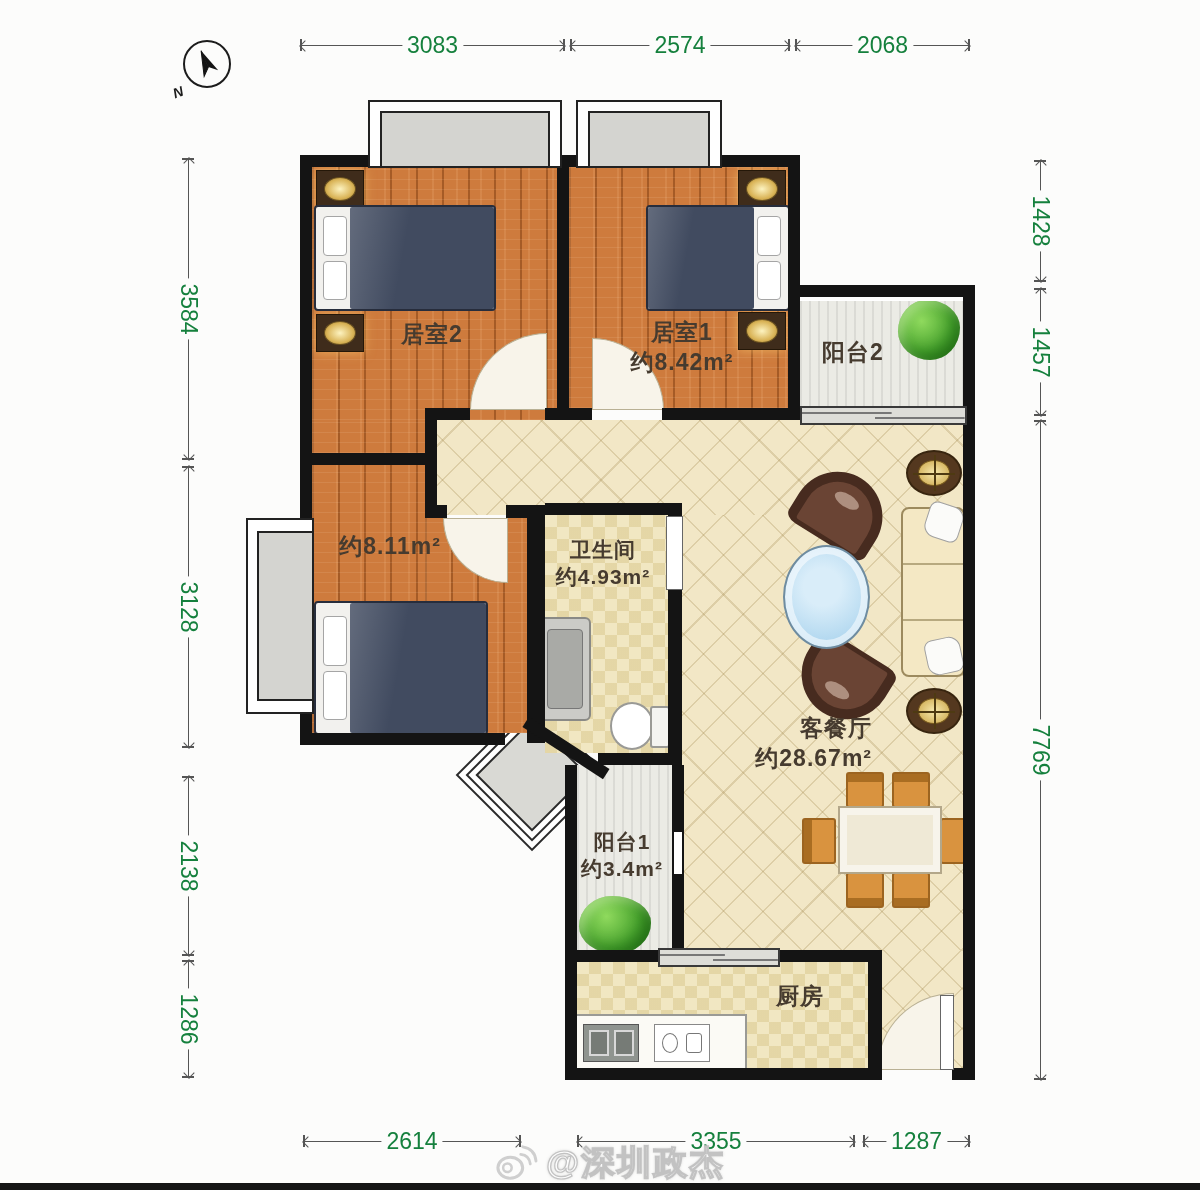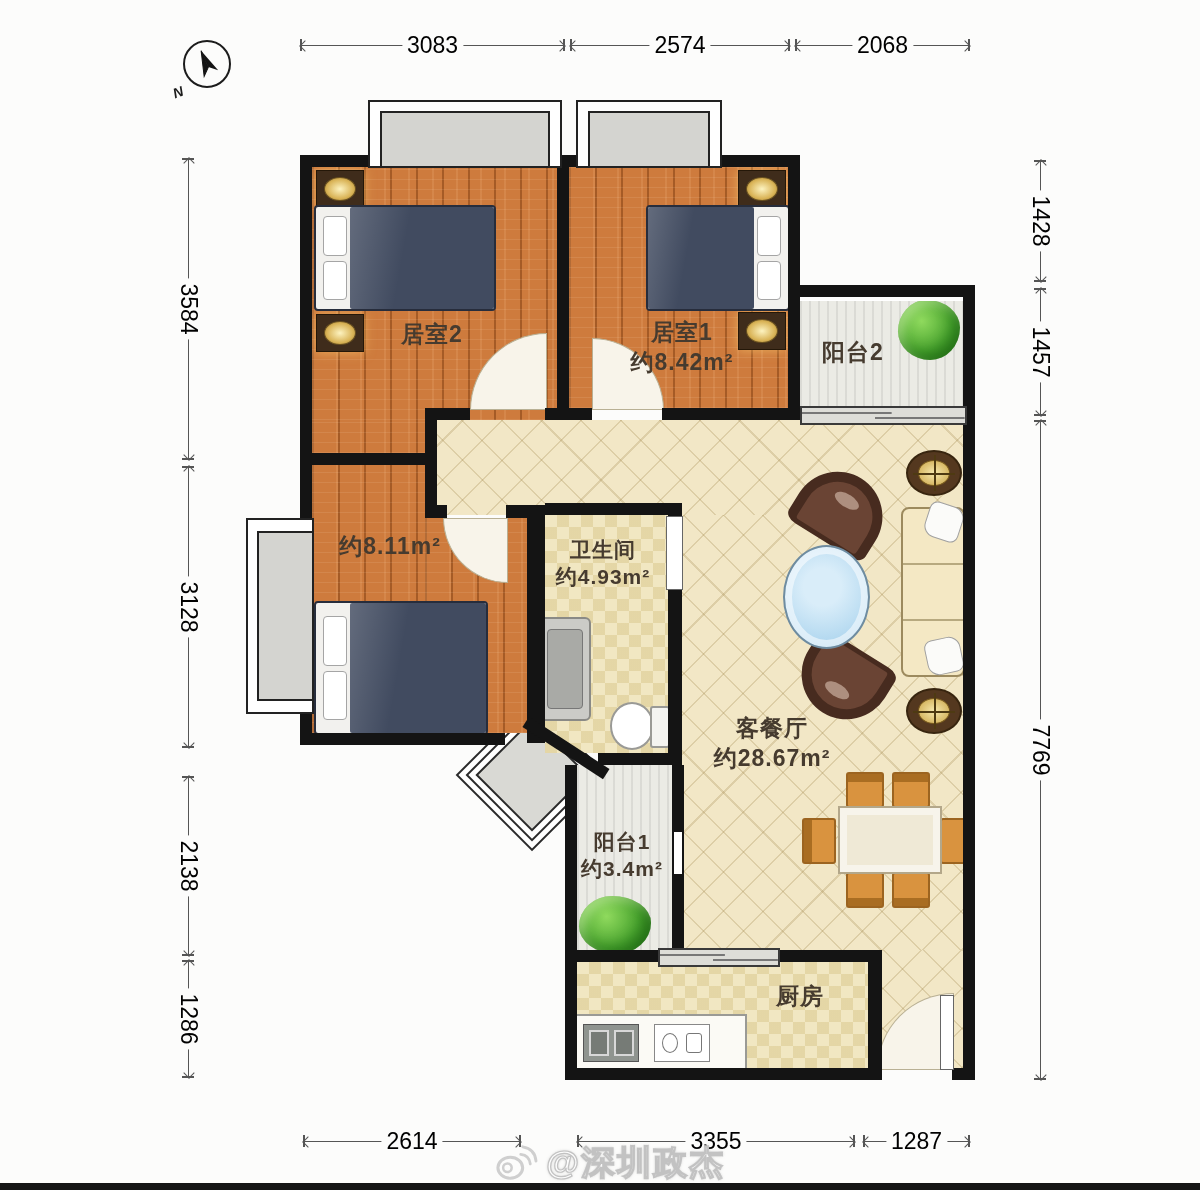--- a/index.html
+++ b/index.html
@@ -92,21 +92,21 @@
   .plant{border-radius:46% 54% 48% 52%/52% 46% 54% 48%;
      background:radial-gradient(circle at 38% 35%, #90da5e, #4aa52f 55%, #2e7d1c 88%);
      box-shadow:inset -7px -7px 14px rgba(0,70,0,.35), inset 5px 5px 10px rgba(225,255,185,.5);}
 
   
   .rlabel{position:absolute;width:200px;text-align:center;font-weight:700;color:#463b2f;
      font-size:23px;line-height:1.3;letter-spacing:1px;z-index:40;}
   .rlabel span{display:block;}
 
   
-  .dim{position:absolute;z-index:50;color:#000000;}
+  .dim{position:absolute;z-index:50;color:#15803d;}
   .dim .lbl{position:absolute;left:50%;top:50%;background:#fcfcfb;padding:0 5px;
      font-size:23px;white-space:nowrap;}
   .dim-h{height:14px;}
   .dim-h .line{position:absolute;left:0;right:0;top:6.5px;height:1.6px;background:#555;}
   .dim-h::before,.dim-h::after{content:"";position:absolute;top:1px;width:1.6px;height:12px;background:#555;}
   .dim-h::before{left:0;} .dim-h::after{right:0;}
   .dim-h .ah{position:absolute;top:3.5px;width:7px;height:7px;border-left:1.6px solid #555;border-bottom:1.6px solid #555;}
   .dim-h .ah.l{left:1px;transform:rotate(45deg);}
   .dim-h .ah.r{right:1px;transform:rotate(-135deg);}
   .dim-h .lbl{transform:translate(-50%,-50%);}
@@ -286,21 +286,21 @@
   <div class="rlabel" style="left:753px;top:338px;">
     <span>阳台2</span>
   </div>
   <div class="rlabel" style="left:290px;top:532px;">
     <span>约8.11m²</span>
   </div>
   <div class="rlabel" style="left:503px;top:536px;font-size:21px;">
     <span>卫生间</span>
     <span>约4.93m²</span>
   </div>
-  <div class="rlabel" style="left:672px;top:714px;">
+  <div class="rlabel" style="left:672px;top:714px;text-align:right;">
     <span>客餐厅</span>
     <span>约28.67m²</span>
   </div>
   <div class="rlabel" style="left:522px;top:828px;font-size:21px;">
     <span>阳台1</span>
     <span>约3.4m²</span>
   </div>
   <div class="rlabel" style="left:700px;top:982px;">
     <span>厨房</span>
   </div>

